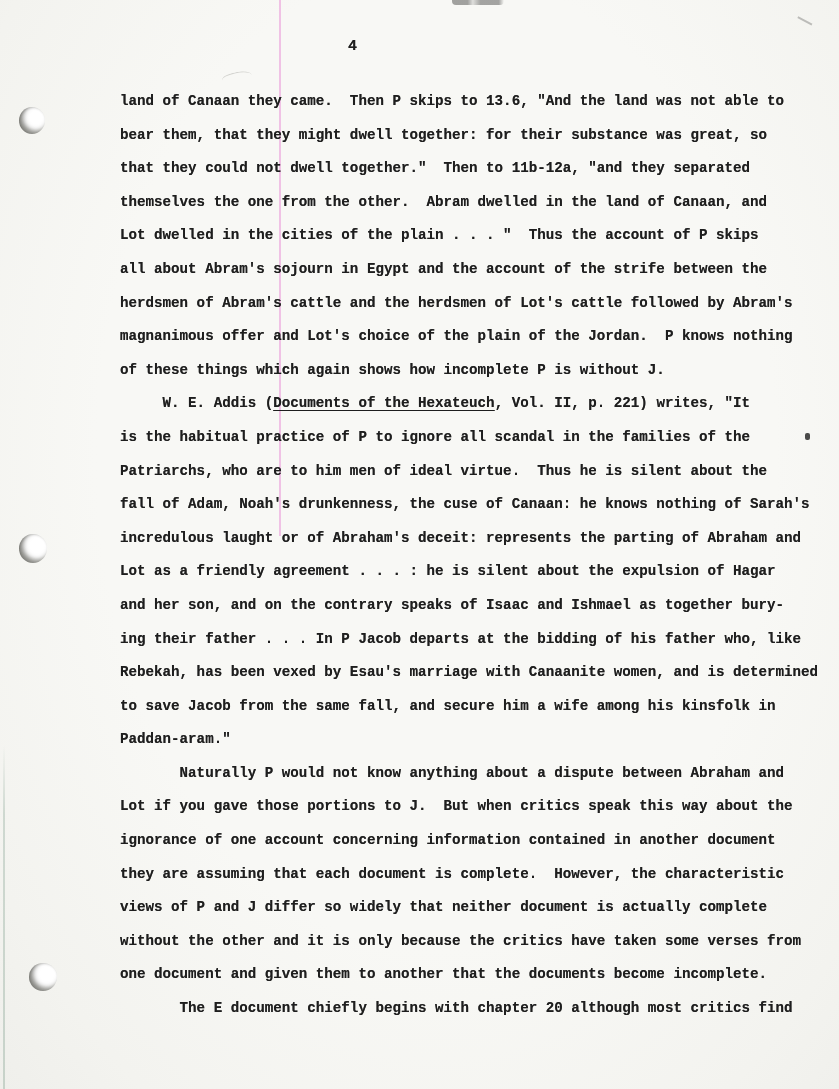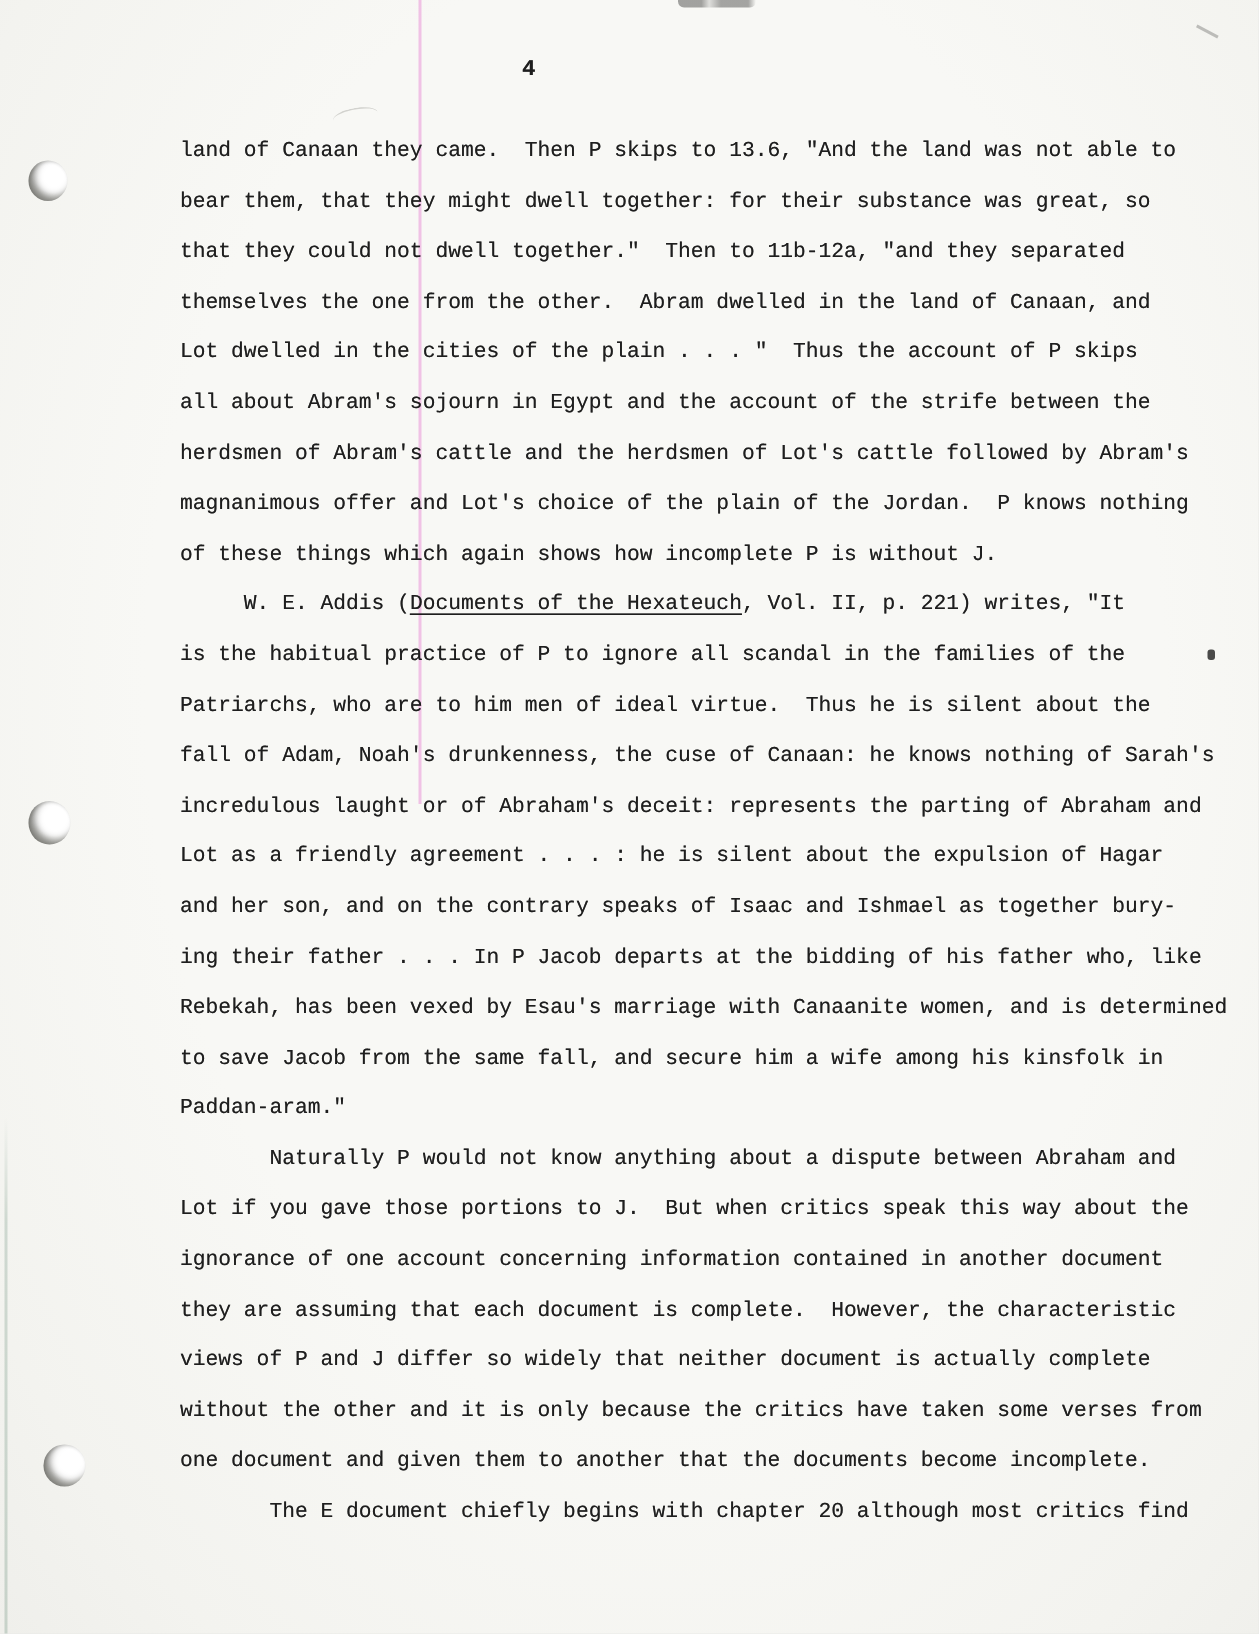--- a/index.html
+++ b/index.html
@@ -13,21 +13,21 @@
     position: absolute; inset: 0;
     background: radial-gradient(ellipse at 52% 42%, #f8f8f5 55%, #f3f3ef 85%, #efefeb 100%);
   }
   
   .typed {
     position: absolute;
     left: 120px; top: 85px;
     width: 719px;
     color: #1e1e1e;
     font-size: 14.2px;
-    font-weight: 400;
+    font-weight: 700;
     line-height: 33.6px;
     white-space: pre;
     letter-spacing: 0;
     text-shadow: 0 0 0.4px rgba(25,25,25,0.65);
   }
   .typed .line { height: 33.6px; }
   .typed .underline {
     text-decoration: underline;
     text-underline-offset: 3px;
     text-decoration-thickness: 1.4px;

